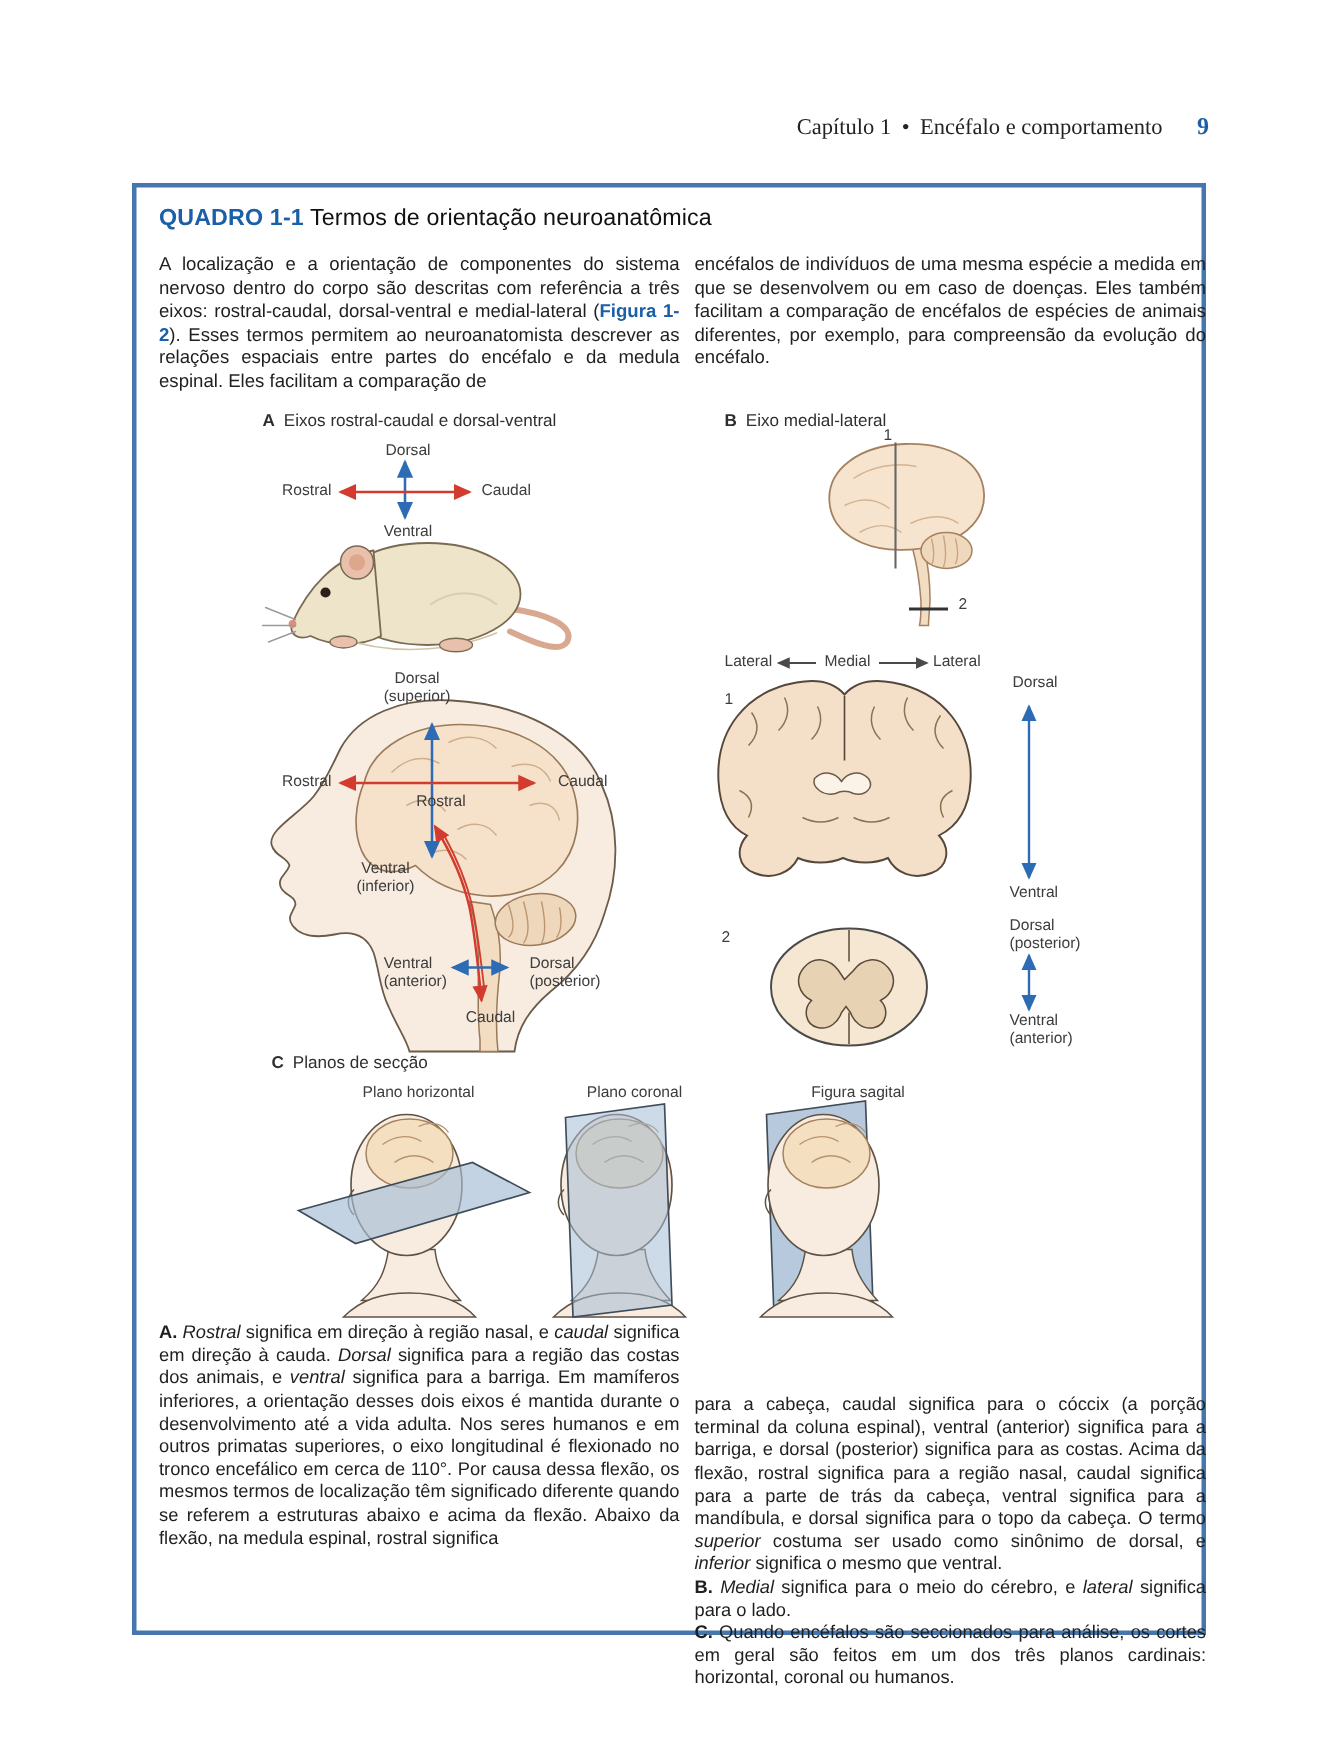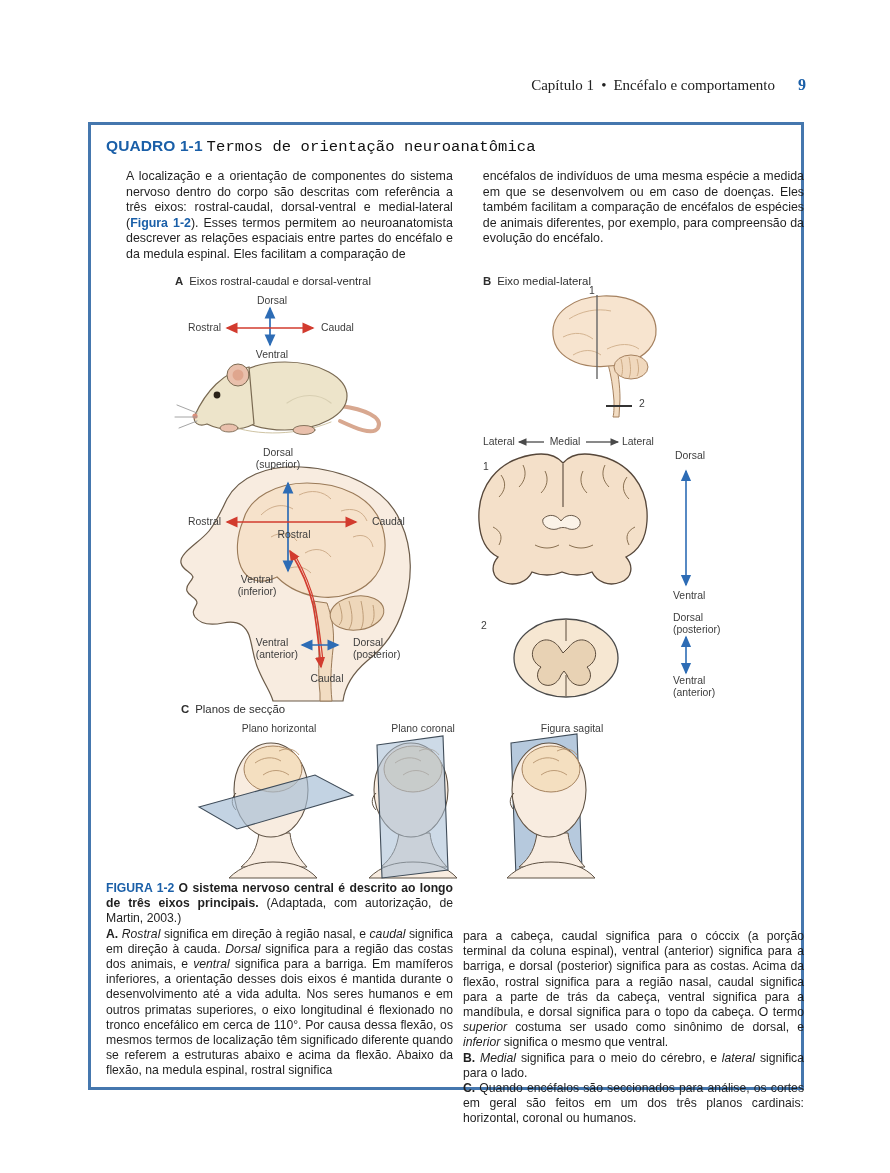--- a/index.html
+++ b/index.html
@@ -23,27 +23,27 @@
   }
   .running-head .pagenum{font-weight:bold;color:var(--blue);font-size:16px;margin-left:16px;}
 
   
   .quadro-box{
     position:absolute;left:88px;top:122px;width:716px;height:968px;
     border:3px solid var(--border-blue);background:#fff;
   }
   .quadro-title{position:absolute;left:15px;top:12px;font-size:15.5px;letter-spacing:.1px;white-space:nowrap;}
   .quadro-title .qlabel{color:var(--blue);font-weight:bold;margin-right:4px;}
-  .quadro-title .qtext{color:#111;font-family:Liberation Mono, monospace;}
+  .quadro-title .qtext{color:#111;}
 
   .intro{
     position:absolute;left:15px;top:44px;width:698px;
     display:flex;gap:10px;
   }
-  .intro .col{width:347px;font-size:12.4px;line-height:15.6px;text-align:justify;color:var(--ink);margin-left:20px;}
+  .intro .col{width:347px;font-size:12.4px;line-height:15.6px;text-align:justify;color:var(--ink);}
   .intro .col:last-child{width:341px;}
 
   
   .figure-svg{position:absolute;left:0;top:150px;width:716px;height:606px;}
   .fig-layer{position:absolute;inset:0;pointer-events:none;}
   .fheading{position:absolute;font-size:11.4px;color:#2e2e2e;white-space:nowrap;}
   .fheading .fletter{font-weight:bold;margin-right:6px;}
   .flabel{
     position:absolute;font-size:10.4px;line-height:11.9px;color:var(--labelink);
     white-space:pre-line;
@@ -306,21 +306,20 @@
       <div class="flabel" style="left:582px;top:550px">Ventral
 (anterior)</div>
 
       <div class="flabel c" style="left:188px;top:598px">Plano horizontal</div>
       <div class="flabel c" style="left:332px;top:598px">Plano coronal</div>
       <div class="flabel c" style="left:481px;top:598px">Figura sagital</div>
     </div>
 
     <div class="caption">
       <div class="col">
-        <p><span class="sg-bb">FIGURA 1-2</span><span class="sg-b">  O sistema nervoso central é descrito ao longo de três eixos principais.</span><span> (Adaptada, com autorização, de Martin, 2003.)</span></p>
         <p><span class="sg-b">A.</span><span> </span><span class="sg-i">Rostral</span><span> significa em direção à região nasal, e </span><span class="sg-i">caudal</span><span> significa em direção à cauda. </span><span class="sg-i">Dorsal</span><span> significa para a região das costas dos animais, e </span><span class="sg-i">ventral</span><span> significa para a barriga. Em mamíferos inferiores, a orientação desses dois eixos é mantida durante o desenvolvimento até a vida adulta. Nos seres humanos e em outros primatas superiores, o eixo longitudinal é flexionado no tronco encefálico em cerca de 110°. Por causa dessa flexão, os mesmos termos de localização têm significado diferente quando se referem a estruturas abaixo e acima da flexão. Abaixo da flexão, na medula espinal, rostral significa</span></p>
       </div>
       <div class="col">
         <p><span>para a cabeça, caudal significa para o cóccix (a porção terminal da coluna espinal), ventral (anterior) significa para a barriga, e dorsal (posterior) significa para as costas. Acima da flexão, rostral significa para a região nasal, caudal significa para a parte de trás da cabeça, ventral significa para a mandíbula, e dorsal significa para o topo da cabeça. O termo </span><span class="sg-i">superior</span><span> costuma ser usado como sinônimo de dorsal, e </span><span class="sg-i">inferior</span><span> significa o mesmo que ventral.</span></p>
         <p><span class="sg-b">B.</span><span> </span><span class="sg-i">Medial</span><span> significa para o meio do cérebro, e </span><span class="sg-i">lateral</span><span> significa para o lado.</span></p>
         <p><span class="sg-b">C.</span><span> Quando encéfalos são seccionados para análise, os cortes em geral são feitos em um dos três planos cardinais: horizontal, coronal ou humanos.</span></p>
       </div>
     </div>
 
   </div>

